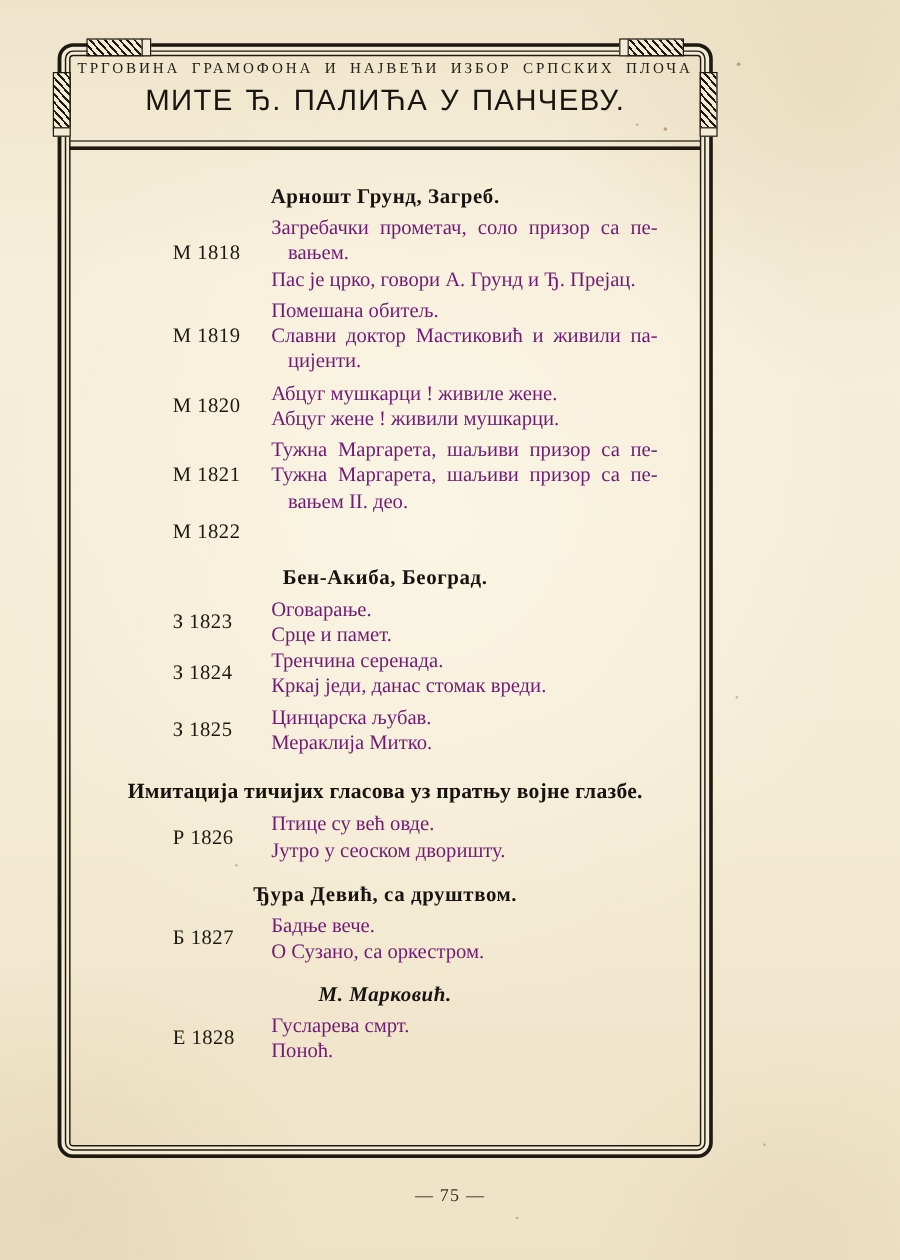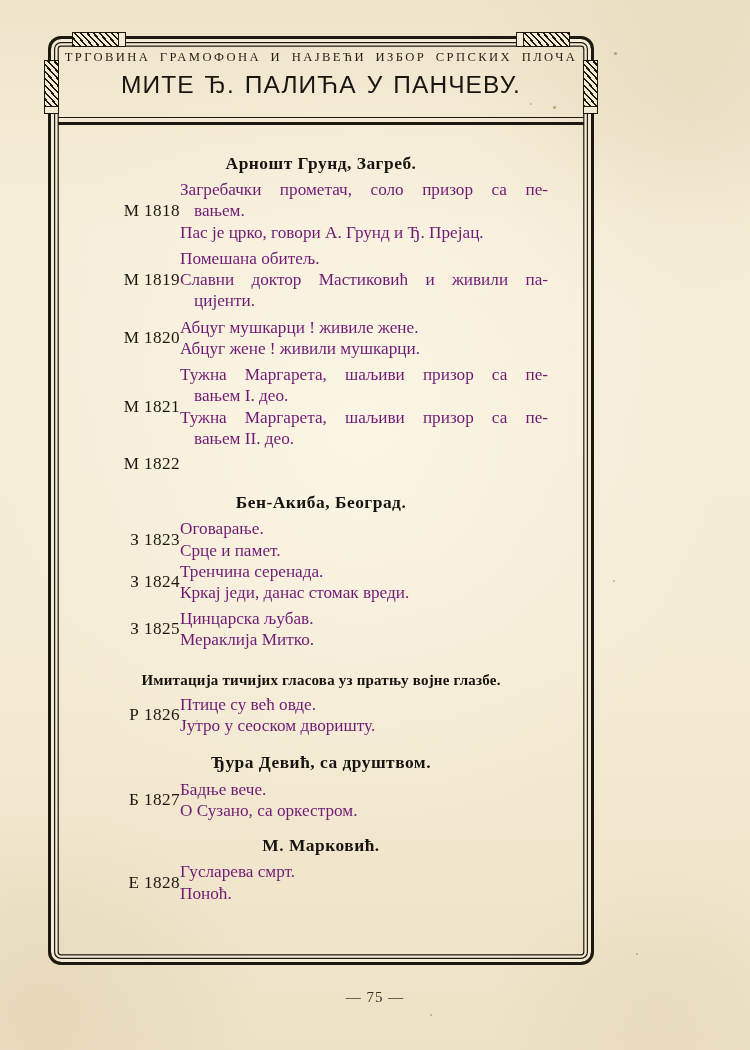--- a/index.html
+++ b/index.html
@@ -138,35 +138,36 @@
 
   .sec-head {
     font-family: "Liberation Serif", serif;
     font-weight: bold;
     font-size: 17.4px;
     text-align: center;
     letter-spacing: .5px;
     color: #171310;
     line-height: 1.22;
   }
-  .sec-head.wide { font-size: 15px; letter-spacing: .2px; }
+  .sec-head.wide { font-size: 18px; letter-spacing: .2px; }
   .sec-head .l2 { display: block; }
 
   .rec {
     display: flex;
     align-items: center;
   }
   .rec-num {
     flex: 0 0 82px;
     font-size: 17.2px;
     letter-spacing: .4px;
-    text-align: right;
+    text-align: left;
     padding-left: 4px;
     white-space: nowrap;
     color: #1d1810;
+    margin-left: 46px;
   }
   .rec-titles {
     flex: 1 1 auto;
     min-width: 0;
   }
   .t {
     font-size: 17.2px;
     line-height: 1.235;
     color: #701a75;
   }
@@ -253,21 +254,20 @@
           <div class="t">
             <span class="plain">Абцуг жене ! живили мушкарци.</span>
           </div>
         </div>
       </div>
       <div class="rec" style="margin-top: 5px;">
         <div class="rec-num">M 1821</div>
         <div class="rec-titles">
           <div class="t">
             <span class="jl">Тужна Маргарета, шаљиви призор са пе-</span>
-            <span class="cont">вањем I. део.</span>
           </div>
           <div class="t">
             <span class="jl">Тужна Маргарета, шаљиви призор са пе-</span>
             <span class="cont">вањем II. део.</span>
           </div>
         </div>
       </div>
       <div class="rec" style="margin-top: 5px;">
         <div class="rec-num">M 1822</div>
       </div>
@@ -322,21 +322,21 @@
         <div class="rec-num">Б 1827</div>
         <div class="rec-titles">
           <div class="t">
             <span class="plain">Бадње вече.</span>
           </div>
           <div class="t">
             <span class="plain">О Сузано, са оркестром.</span>
           </div>
         </div>
       </div>
-      <div class="sec-head" style="margin-top: 14px; margin-bottom: 5px;"><span>М. Марковић.</span></div>
+      <div class="sec-head" style="margin-top: 14px; margin-bottom: 5px; font-style: italic;"><span>М. Марковић.</span></div>
       <div class="rec">
         <div class="rec-num">Е 1828</div>
         <div class="rec-titles">
           <div class="t">
             <span class="plain">Гусларева смрт.</span>
           </div>
           <div class="t">
             <span class="plain">Поноћ.</span>
           </div>
         </div>

